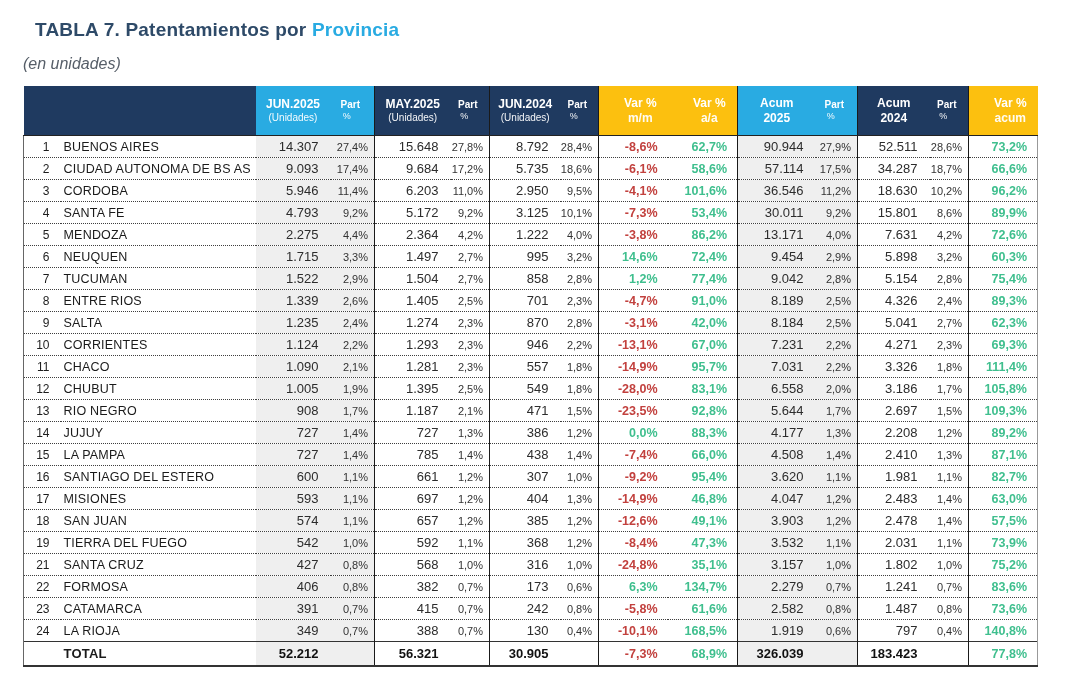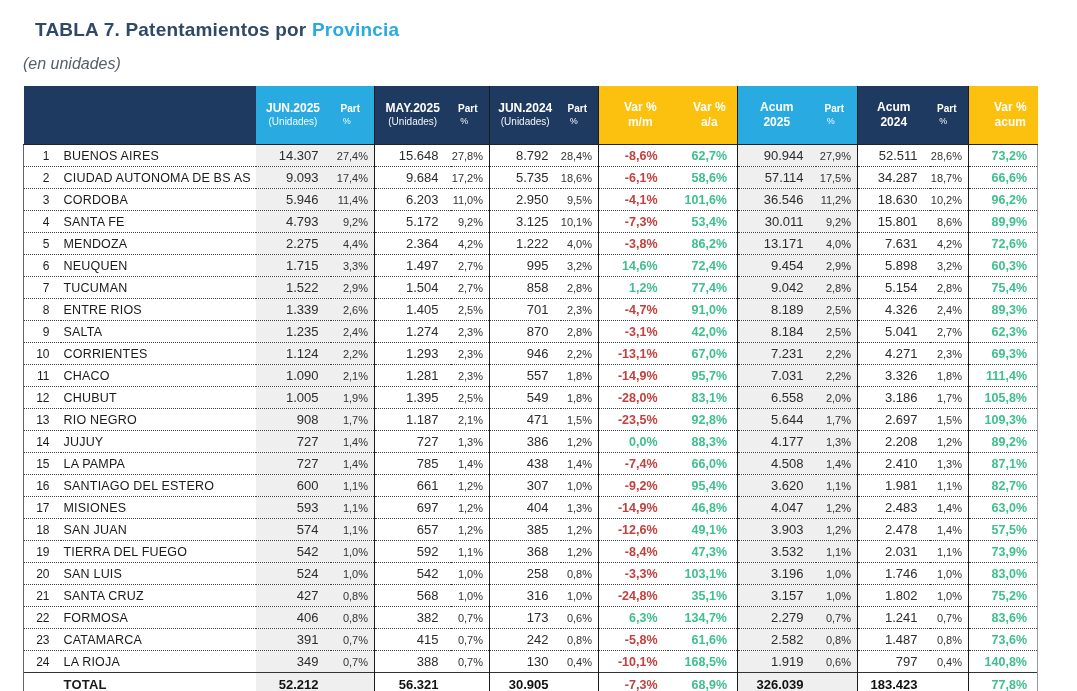--- a/index.html
+++ b/index.html
@@ -11,21 +11,21 @@
   }
   .wrap { padding:7px 0 0 23px; }
 
   .title { margin:12px; font-size:19px; font-weight:bold; color:#2e4a68; letter-spacing:.2px; line-height:1.2; }
   .title .accent { color:#29abe2; }
   .subtitle { margin:1px 12px 13px 0; font-size:16px; font-style:italic; color:#565e68; line-height:1.2; }
 
   table.data { border-collapse:collapse; table-layout:fixed; width:1014px; }
 
   
-  thead th { height:59px; padding:0; vertical-align:middle; color:#fff; font-weight:normal; border-bottom:1px solid #222; }
+  thead th { height:50px; padding:0; vertical-align:middle; color:#fff; font-weight:normal; border-bottom:1px solid #222; }
   .h-navy   { background:#1f3a60; }
   .h-cyan   { background:#29abe2; }
   .h-yellow { background:#fcc00f;padding-left:14px; }
   .h-line1 { display:block; font-size:12px; font-weight:bold; line-height:1.25; }
   .h-line2 { display:block; font-size:10px; font-weight:normal; line-height:1.25; opacity:.95; }
   .h-center { text-align:center; }
   .h-part { text-align:center; padding-right:4px; }
   .h-part .h-line1 { font-size:10px; }
   .h-part .h-line2 { font-size:9px; padding-right:7px; }
   .h-var { text-align:center; }
@@ -451,37 +451,20 @@
           <td class="c-part vline-r">1,2%</td>
           <td class="c-var neg">-8,4%</td>
           <td class="c-var vline-r pos">47,3%</td>
           <td class="c-units bg-gray">3.532</td>
           <td class="c-part bg-gray vline-r">1,1%</td>
           <td class="c-units">2.031</td>
           <td class="c-part vline-r">1,1%</td>
           <td class="c-var last pos">73,9%</td>
         </tr>
         <tr>
-          <td class="c-num">20</td>
-          <td class="c-name">SAN LUIS</td>
-          <td class="c-units bg-gray">524</td>
-          <td class="c-part bg-gray vline-r">1,0%</td>
-          <td class="c-units">542</td>
-          <td class="c-part vline-r">1,0%</td>
-          <td class="c-units">258</td>
-          <td class="c-part vline-r">0,8%</td>
-          <td class="c-var neg">-3,3%</td>
-          <td class="c-var vline-r pos">103,1%</td>
-          <td class="c-units bg-gray">3.196</td>
-          <td class="c-part bg-gray vline-r">1,0%</td>
-          <td class="c-units">1.746</td>
-          <td class="c-part vline-r">1,0%</td>
-          <td class="c-var last pos">83,0%</td>
-        </tr>
-        <tr>
           <td class="c-num">21</td>
           <td class="c-name">SANTA CRUZ</td>
           <td class="c-units bg-gray">427</td>
           <td class="c-part bg-gray vline-r">0,8%</td>
           <td class="c-units">568</td>
           <td class="c-part vline-r">1,0%</td>
           <td class="c-units">316</td>
           <td class="c-part vline-r">1,0%</td>
           <td class="c-var neg">-24,8%</td>
           <td class="c-var vline-r pos">35,1%</td>

